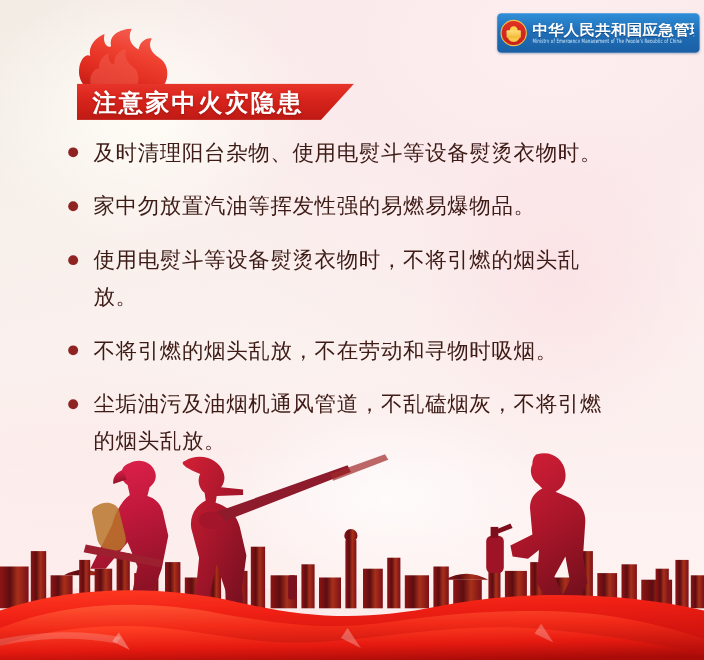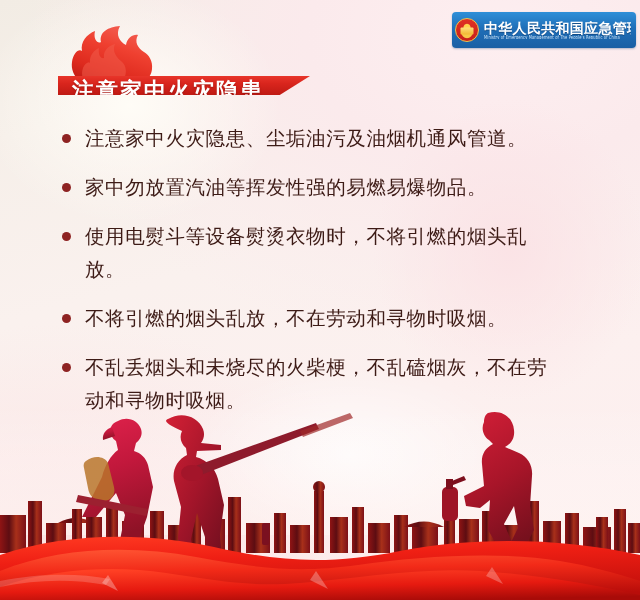--- a/index.html
+++ b/index.html
@@ -111,26 +111,26 @@
     left: 58px; top: 26px;
     width: 260px; height: 78px;
   }
   .flame {
     position: absolute;
     left: 6px; top: 0px;
     width: 118px; height: 62px;
   }
   .banner {
     position: absolute;
-    left: 0px; top: 50px;
-    width: 252px; height: 19px;
+    left: 12px; top: 50px;
+    width: 252px; height: 33px;
     background: linear-gradient(180deg, #e8352a 0%, #d9251d 40%, #bf1a14 100%);
     clip-path: polygon(0 0, 100% 0, 88% 100%, 0 100%);
     display: flex;
-    align-items: flex-start;
+    align-items: flex-end;
     box-shadow: 0 2px 4px rgba(150,30,20,0.28);
   }
   .banner-text {
     color: #ffffff;
     font-size: 22px;
     font-weight: bold;
     letter-spacing: 2px;
     margin-left: 14px;
     white-space: nowrap;
     text-shadow: 0 1px 2px rgba(120,15,10,0.5);
@@ -204,37 +204,37 @@
       <path fill="#f05b4a" opacity="0.55" d="M30,62 C20,59 16,50 19,42 C21,37 25,35 26,37 C25,30 30,24 35,22 C34,29 37,33 40,32 C39,25 44,20 51,18 C48,25 52,31 57,35 C63,39 64,50 57,57 C52,62 40,64 30,62 Z"></path>
     </svg>
     <div class="banner">
       <span class="banner-text">注意家中火灾隐患</span>
     </div>
   </div>
 
   <div class="tips">
     <div class="tip">
       <span class="tip-dot"></span>
-      <span class="tip-text">注意家中火灾隐患、尘垢油污及油烟机通风管道。</span>
+      <span class="tip-text">及时清理阳台杂物、使用电熨斗等设备熨烫衣物时。</span>
     </div>
     <div class="tip">
       <span class="tip-dot"></span>
       <span class="tip-text">家中勿放置汽油等挥发性强的易燃易爆物品。</span>
     </div>
     <div class="tip">
       <span class="tip-dot"></span>
       <span class="tip-text">使用电熨斗等设备熨烫衣物时，不将引燃的烟头乱放。</span>
     </div>
     <div class="tip">
       <span class="tip-dot"></span>
       <span class="tip-text">不将引燃的烟头乱放，不在劳动和寻物时吸烟。</span>
     </div>
     <div class="tip">
       <span class="tip-dot"></span>
-      <span class="tip-text">不乱丢烟头和未烧尽的火柴梗，不乱磕烟灰，不在劳动和寻物时吸烟。</span>
+      <span class="tip-text">尘垢油污及油烟机通风管道，不乱磕烟灰，不将引燃的烟头乱放。</span>
     </div>
   </div>
 
   <div class="scene">
     <svg width="640" height="195" viewBox="0 0 640 195">
       <defs>
         <linearGradient id="figGradA" x1="0" y1="0" x2="0.2" y2="1">
           <stop offset="0%" stop-color="#e0224c"></stop>
           <stop offset="45%" stop-color="#c2183c"></stop>
           <stop offset="100%" stop-color="#8e1226"></stop>

